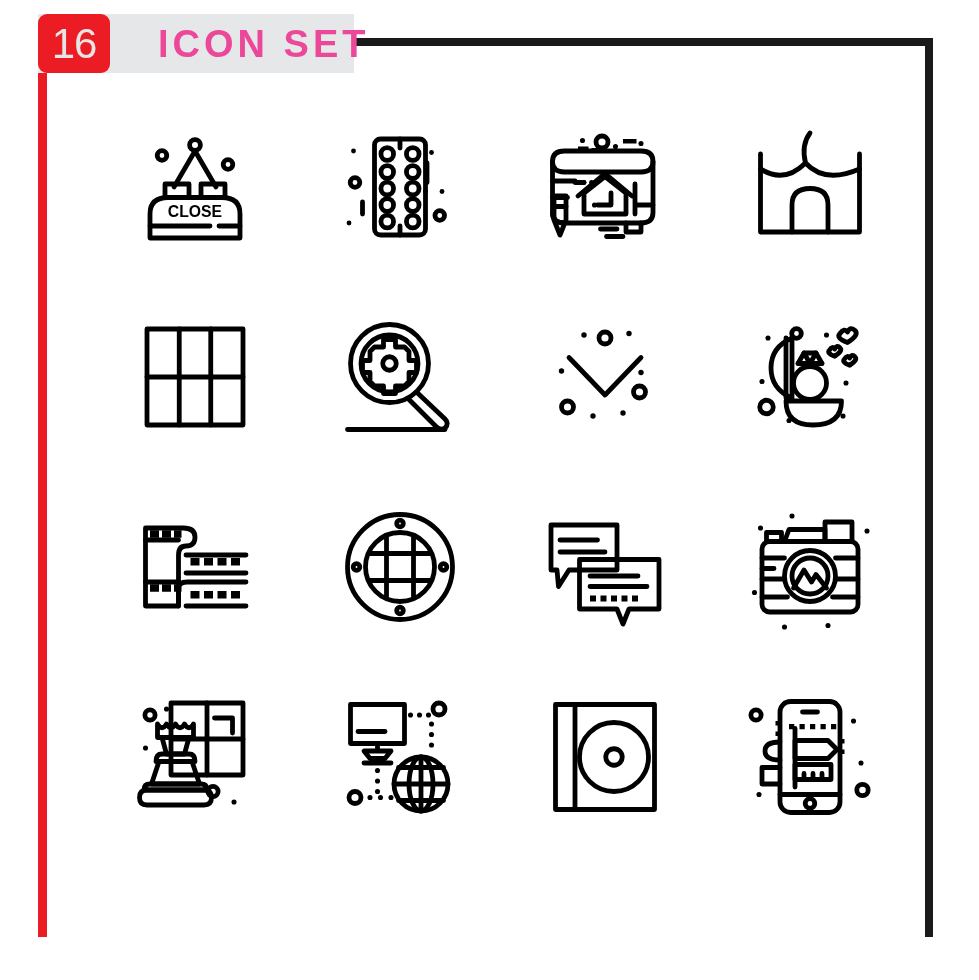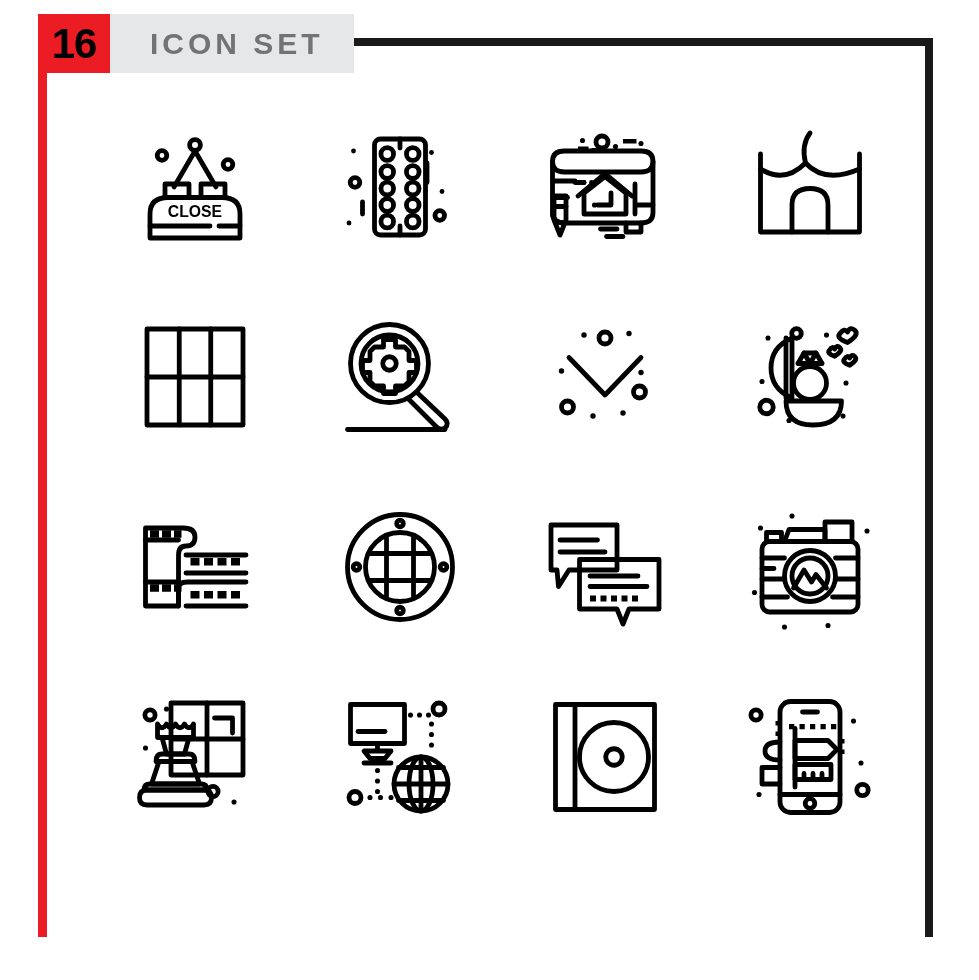--- a/index.html
+++ b/index.html
@@ -55,37 +55,38 @@
     height: 59px;
     background: #e6e7e8;
   }
   .badge-16 {
     position: absolute;
     left: 38px;
     top: 14px;
     width: 72px;
     height: 59px;
     background: #ec1c24;
-    color: #000000;
+    color: #e5e5e5;
     font-size: 42px;
-    font-weight: bold;
+    font-weight: normal;
     letter-spacing: -1px;
     display: flex;
     align-items: center;
     justify-content: center;
     line-height: 1;
+    border-radius: 9px;
   }
   .header-title {
     position: absolute;
-    left: 150px;
+    left: 158px;
     top: 20px;
-    font-size: 30px;
+    font-size: 38px;
     font-weight: bold;
     letter-spacing: 4px;
-    color: #737373;
+    color: #ec4899;
     line-height: 48px;
     white-space: nowrap;
   }
 
   
   .grid {
     position: absolute;
     left: 92px;
     top: 112px;
     width: 820px;

